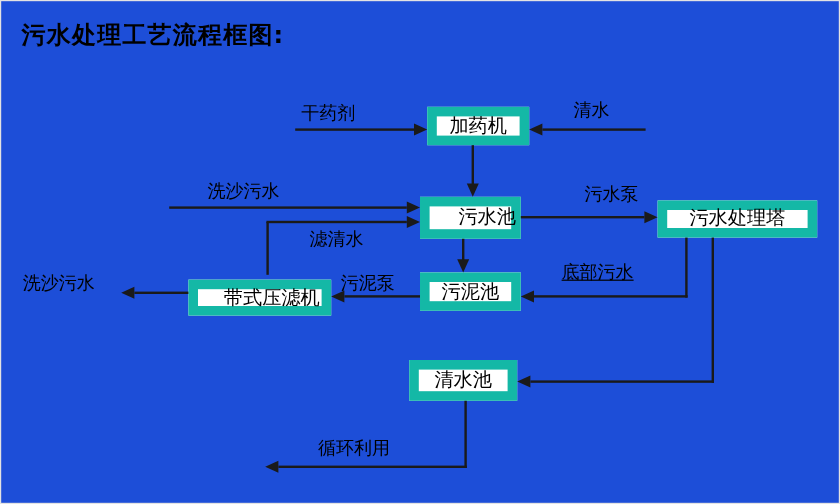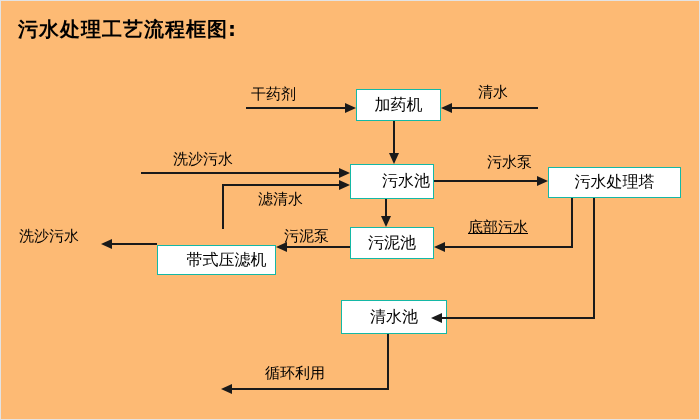--- a/index.html
+++ b/index.html
@@ -1,27 +1,27 @@
 <!DOCTYPE html>
 <html><head>
 <meta charset="utf-8">
 <style>
   * { margin:0; padding:0; box-sizing:border-box; }
   html,body { background:#ffffff; }
   body { font-family:"DejaVu Sans","Liberation Sans",sans-serif; color:#000; }
   .canvas {
     position:relative; width:700px; height:420px;
-    background:#fdba74; border:1px solid #e3e3e3; overflow:hidden;
+    background:#1d4ed8; border:1px solid #e3e3e3; overflow:hidden;
   }
   .title {
     position:absolute; left:17px; top:15px;
     font-size:20px; font-weight:bold; letter-spacing:1px; color:#000;
   }
   .node {
-    position:absolute; border:1px solid #14b8a6; background:#ffffff;
+    position:absolute; border:8px solid #14b8a6; background:#ffffff;
     display:flex; align-items:center; justify-content:center;
     font-size:16px; color:#000; white-space:nowrap;
   }
   .lbl {
     position:absolute; font-size:15px; color:#000; white-space:nowrap;
   }
   .hl { position:absolute; height:2px; background:#1a1a1a; }
   .vl { position:absolute; width:2px;  background:#1a1a1a; }
   .ar, .al, .ad { position:absolute; width:0; height:0; }
   .ar { border-top:5px solid transparent; border-bottom:5px solid transparent; border-left:11px solid #1a1a1a; }
@@ -44,25 +44,25 @@
   </div>
 
   <div class="node" style="left:547px; top:166px; width:133px; height:31px;">
     <span>污水处理塔</span>
   </div>
 
   <div class="node" style="left:349px; top:226px; width:84px;  height:32px;">
     <span>污泥池</span>
   </div>
 
-  <div class="node" style="left:156px; top:244px; width:119px; height:30px;padding-left:20px;">
+  <div class="node" style="left:156px; top:232px; width:119px; height:30px;padding-left:20px;">
     <span>带式压滤机</span>
   </div>
 
-  <div class="node" style="left:340px; top:299px; width:106px;  height:34px;">
+  <div class="node" style="left:340px; top:299px; width:90px;  height:34px;">
     <span>清水池</span>
   </div>
 
   <div class="hl" style="left:245px; top:106px; width:100px;"></div>
   <div class="ar" style="left:344px; top:102px;"></div>
   <div class="lbl" style="left:250px; top:84px;">干药剂</div>
 
   <div class="hl" style="left:451px; top:106px; width:86px;"></div>
   <div class="al" style="left:440px; top:102px;"></div>
   <div class="lbl" style="left:477px; top:82px;">清水</div>

